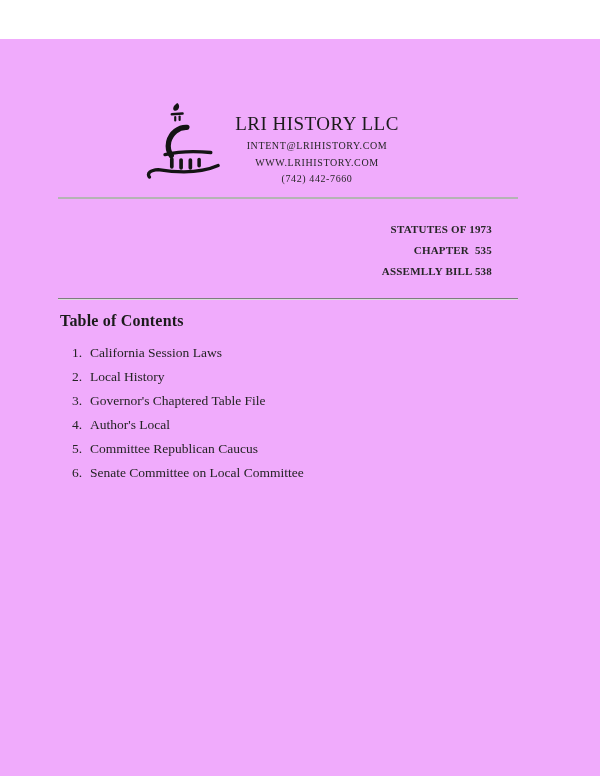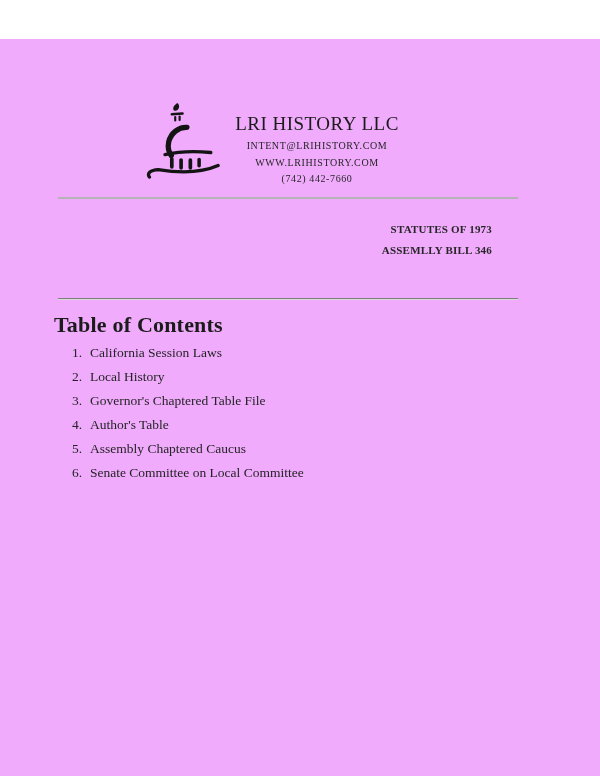--- a/index.html
+++ b/index.html
@@ -73,22 +73,22 @@
     line-height: 21px;
     letter-spacing: 0.2px;
     color: #272727;
   }
   .case-line { white-space: pre-wrap; }
 
   
   .toc-title {
     position: absolute;
     top: 273px;
-    left: 54px;
-    font-size: 22px;
+    left: 60px;
+    font-size: 16px;
     font-weight: bold;
     color: #1b1b1b;
     letter-spacing: 0.2px;
   }
   .toc-list {
     position: absolute;
     top: 302px;
     left: 68px;
     list-style: none;
     font-size: 13.5px;
@@ -143,21 +143,22 @@
         <div class="contact-line">WWW.LRIHISTORY.COM</div>
         <div class="contact-line">(742) 442-7660</div>
       </div>
     </div>
   </div>
 
   <div class="rule-top"></div>
 
   <div class="case-info">
     <div class="case-line">STATUTES OF 1973</div>
-    <div class="case-line">ASSEMLLY BILL 346</div>
+    <div class="case-line">CHAPTER  535</div>
+    <div class="case-line">ASSEMLLY BILL 538</div>
   </div>
 
   <div class="rule-mid"></div>
 
   <div class="toc-title">Table of Contents</div>
 
   <ol class="toc-list">
     <li class="toc-item">
       <span class="toc-num">1.</span>
       <span class="toc-label">California Session Laws</span>
@@ -165,25 +166,25 @@
     <li class="toc-item">
       <span class="toc-num">2.</span>
       <span class="toc-label">Local History</span>
     </li>
     <li class="toc-item">
       <span class="toc-num">3.</span>
       <span class="toc-label">Governor's Chaptered Table File</span>
     </li>
     <li class="toc-item">
       <span class="toc-num">4.</span>
-      <span class="toc-label">Author's Table</span>
+      <span class="toc-label">Author's Local</span>
     </li>
     <li class="toc-item">
       <span class="toc-num">5.</span>
-      <span class="toc-label">Assembly Chaptered Caucus</span>
+      <span class="toc-label">Committee Republican Caucus</span>
     </li>
     <li class="toc-item">
       <span class="toc-num">6.</span>
       <span class="toc-label">Senate Committee on Local Committee</span>
     </li>
   </ol>
 
 </div>
 
 </body></html>

